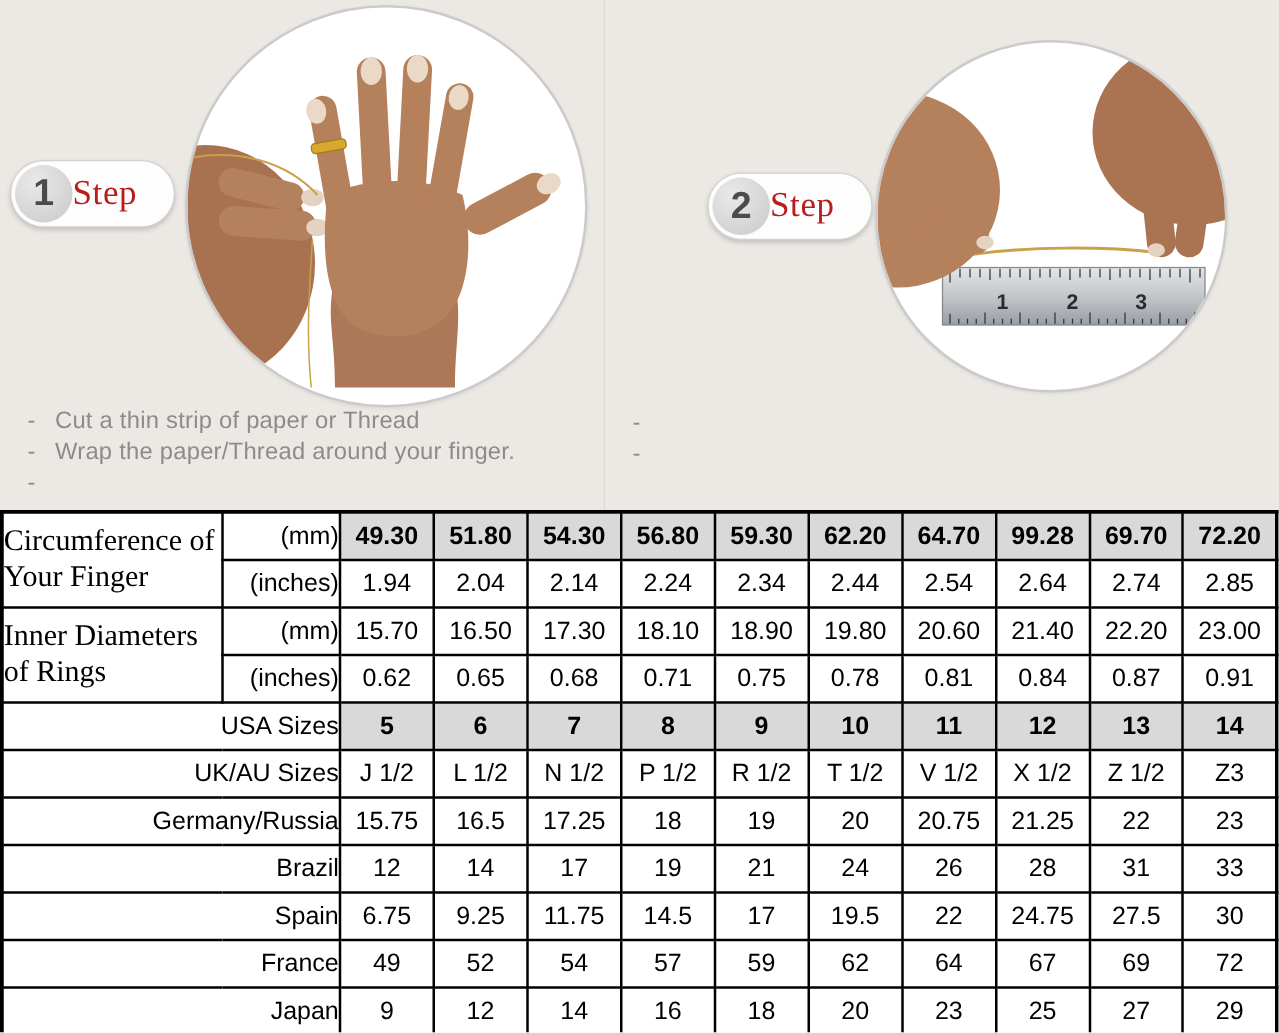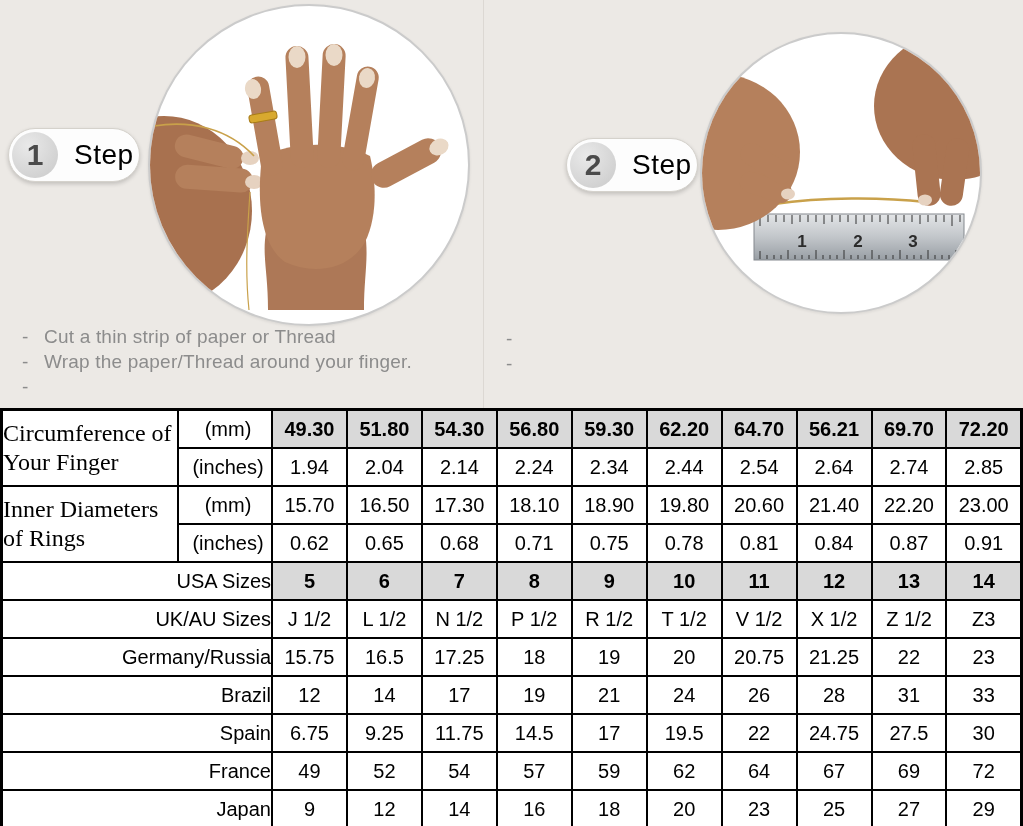--- a/index.html
+++ b/index.html
@@ -16,40 +16,40 @@
 
   .badge{position:absolute;z-index:1;height:54px;width:132px;box-sizing:border-box;
     background:#fdfdfd;border:1px solid #d5d2cc;border-radius:27px;
     display:flex;align-items:center;padding:3px;box-shadow:0 2px 4px rgba(0,0,0,0.18);}
   .badge1{left:8px;top:128px;}
   .badge2{left:566px;top:138px;}
   .badge-num{width:46px;height:46px;border-radius:50%;flex:0 0 46px;
     background:radial-gradient(circle at 35% 30%, #e9e9e9, #c9c9c9);
     display:flex;align-items:center;justify-content:center;
     font-size:30px;font-weight:bold;color:#4b4b4b;}
-  .badge-label{margin-left:16px;font-size:28px;color:#000000;letter-spacing:0.5px;}
+  .badge-label{font-size:28px;color:#b91c1c;letter-spacing:0.5px;font-family:Liberation Serif, serif;}
 
   .instructions{position:absolute;z-index:3;list-style:none;margin:0;padding:0;
     font-size:19px;color:#8c8c8c;letter-spacing:0.2px;}
   .list1{left:22px;top:324px;width:465px;}
   .list2{left:506px;top:326px;width:515px;}
   .instructions li{display:flex;line-height:25px;}
   .instructions .dash{flex:0 0 22px;text-align:left;}
   .instructions .txt{white-space:nowrap;}
 
   
   table.size-chart{position:absolute;left:0;top:408px;width:1023px;height:418px;
     border-collapse:collapse;table-layout:fixed;background:#ffffff;
     border:3px solid #000;font-size:20px;color:#000;}
   .size-chart td{border:2px solid #000;height:36px;text-align:center;padding:0;
     vertical-align:middle;overflow:hidden;white-space:nowrap;}
   .size-chart td.label-cell{text-align:right;padding-left:8px;}
   .size-chart td.group-label{width:174px;text-align:left;padding-left:0;
     white-space:normal;line-height:1.2;font-size:24px;font-family:Liberation Serif, serif;}
-  .size-chart td.unit-cell{width:86px;text-align:center;padding-left:6px;}
+  .size-chart td.unit-cell{width:86px;text-align:right;padding-left:6px;}
   .size-chart td.shaded{background:#d9d9d9;font-weight:bold;}
 </style>
 </head>
 <body>
 
 <div class="page">
 
   <div class="divider"></div>
 
   <div class="badge badge1">
@@ -163,21 +163,21 @@
         <tr>
           <td class="label-cell group-label" rowspan="2">Circumference of Your Finger</td>
           <td class="unit-cell">(mm)</td>
           <td class="value-cell shaded">49.30</td>
           <td class="value-cell shaded">51.80</td>
           <td class="value-cell shaded">54.30</td>
           <td class="value-cell shaded">56.80</td>
           <td class="value-cell shaded">59.30</td>
           <td class="value-cell shaded">62.20</td>
           <td class="value-cell shaded">64.70</td>
-          <td class="value-cell shaded">56.21</td>
+          <td class="value-cell shaded">99.28</td>
           <td class="value-cell shaded">69.70</td>
           <td class="value-cell shaded">72.20</td>
         </tr>
         <tr>
           <td class="unit-cell">(inches)</td>
           <td class="value-cell">1.94</td>
           <td class="value-cell">2.04</td>
           <td class="value-cell">2.14</td>
           <td class="value-cell">2.24</td>
           <td class="value-cell">2.34</td>

